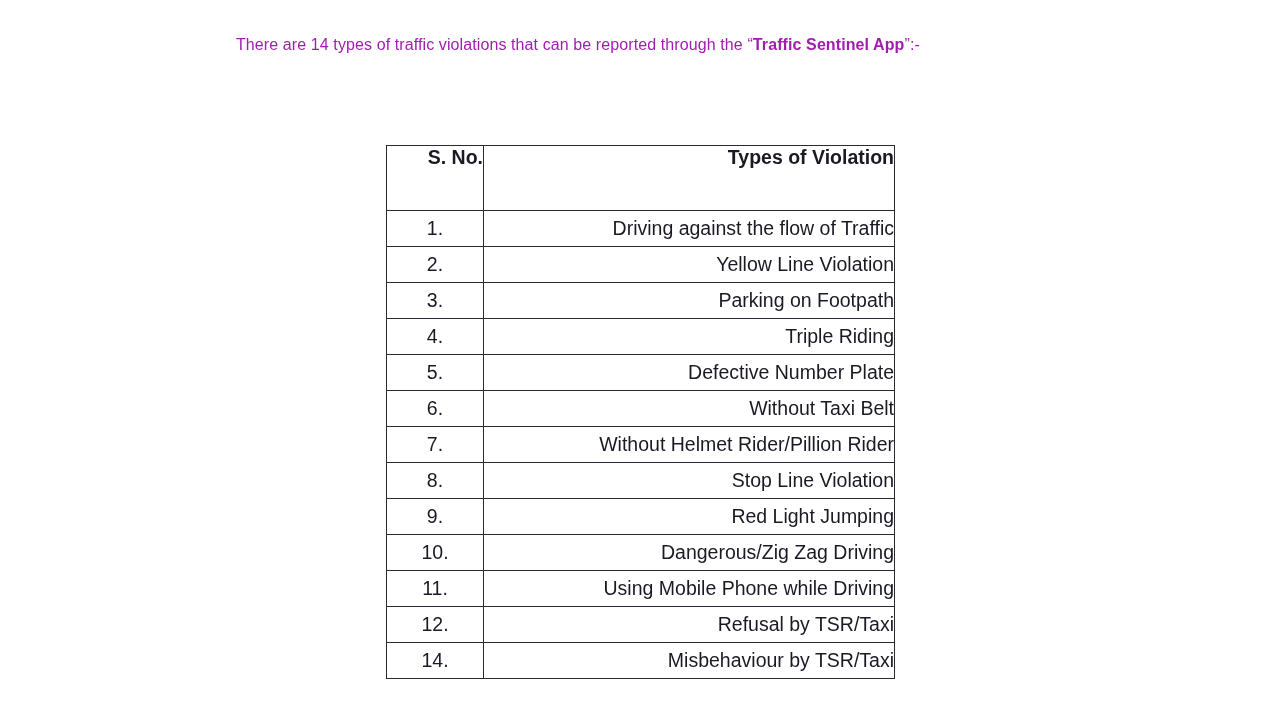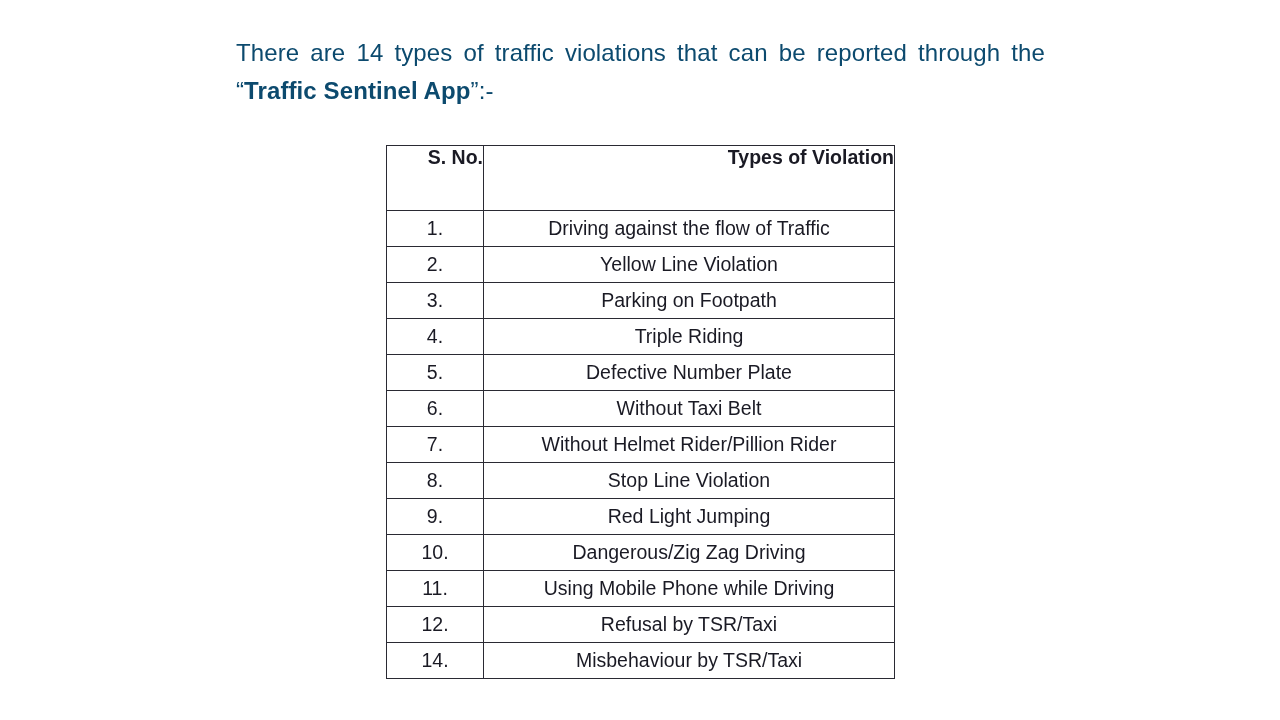--- a/index.html
+++ b/index.html
@@ -20,25 +20,25 @@
     position: absolute;
     inset: 0;
   }
 
   
   .intro {
     position: absolute;
     left: 236px;
     top: 10px;
     width: 809px;
-    font-size: 24px;
+    font-size: 16px;
     line-height: 38px;
     text-align: justify;
     text-justify: inter-word;
-    color: #0c4a6e;
+    color: #a21caf;
     letter-spacing: 0.1px;
   }
   .intro .b {
     font-weight: bold;
   }
 
   
   .violations-table {
     position: absolute;
     left: 386px;
@@ -78,21 +78,21 @@
   
   .violations-table tbody tr {
     height: 36px;
   }
   .cell-sno {
     text-align: center;
     font-size: 19.5px;
     padding: 0 12px 0 0;
   }
   .cell-type {
-    text-align: center;
+    text-align: right;
     font-size: 19.5px;
     padding: 0 0 0 10px;
     white-space: nowrap;
     margin-top: 33px;
   }
 </style>
 </head>
 <body>
 
 <div class="page">

